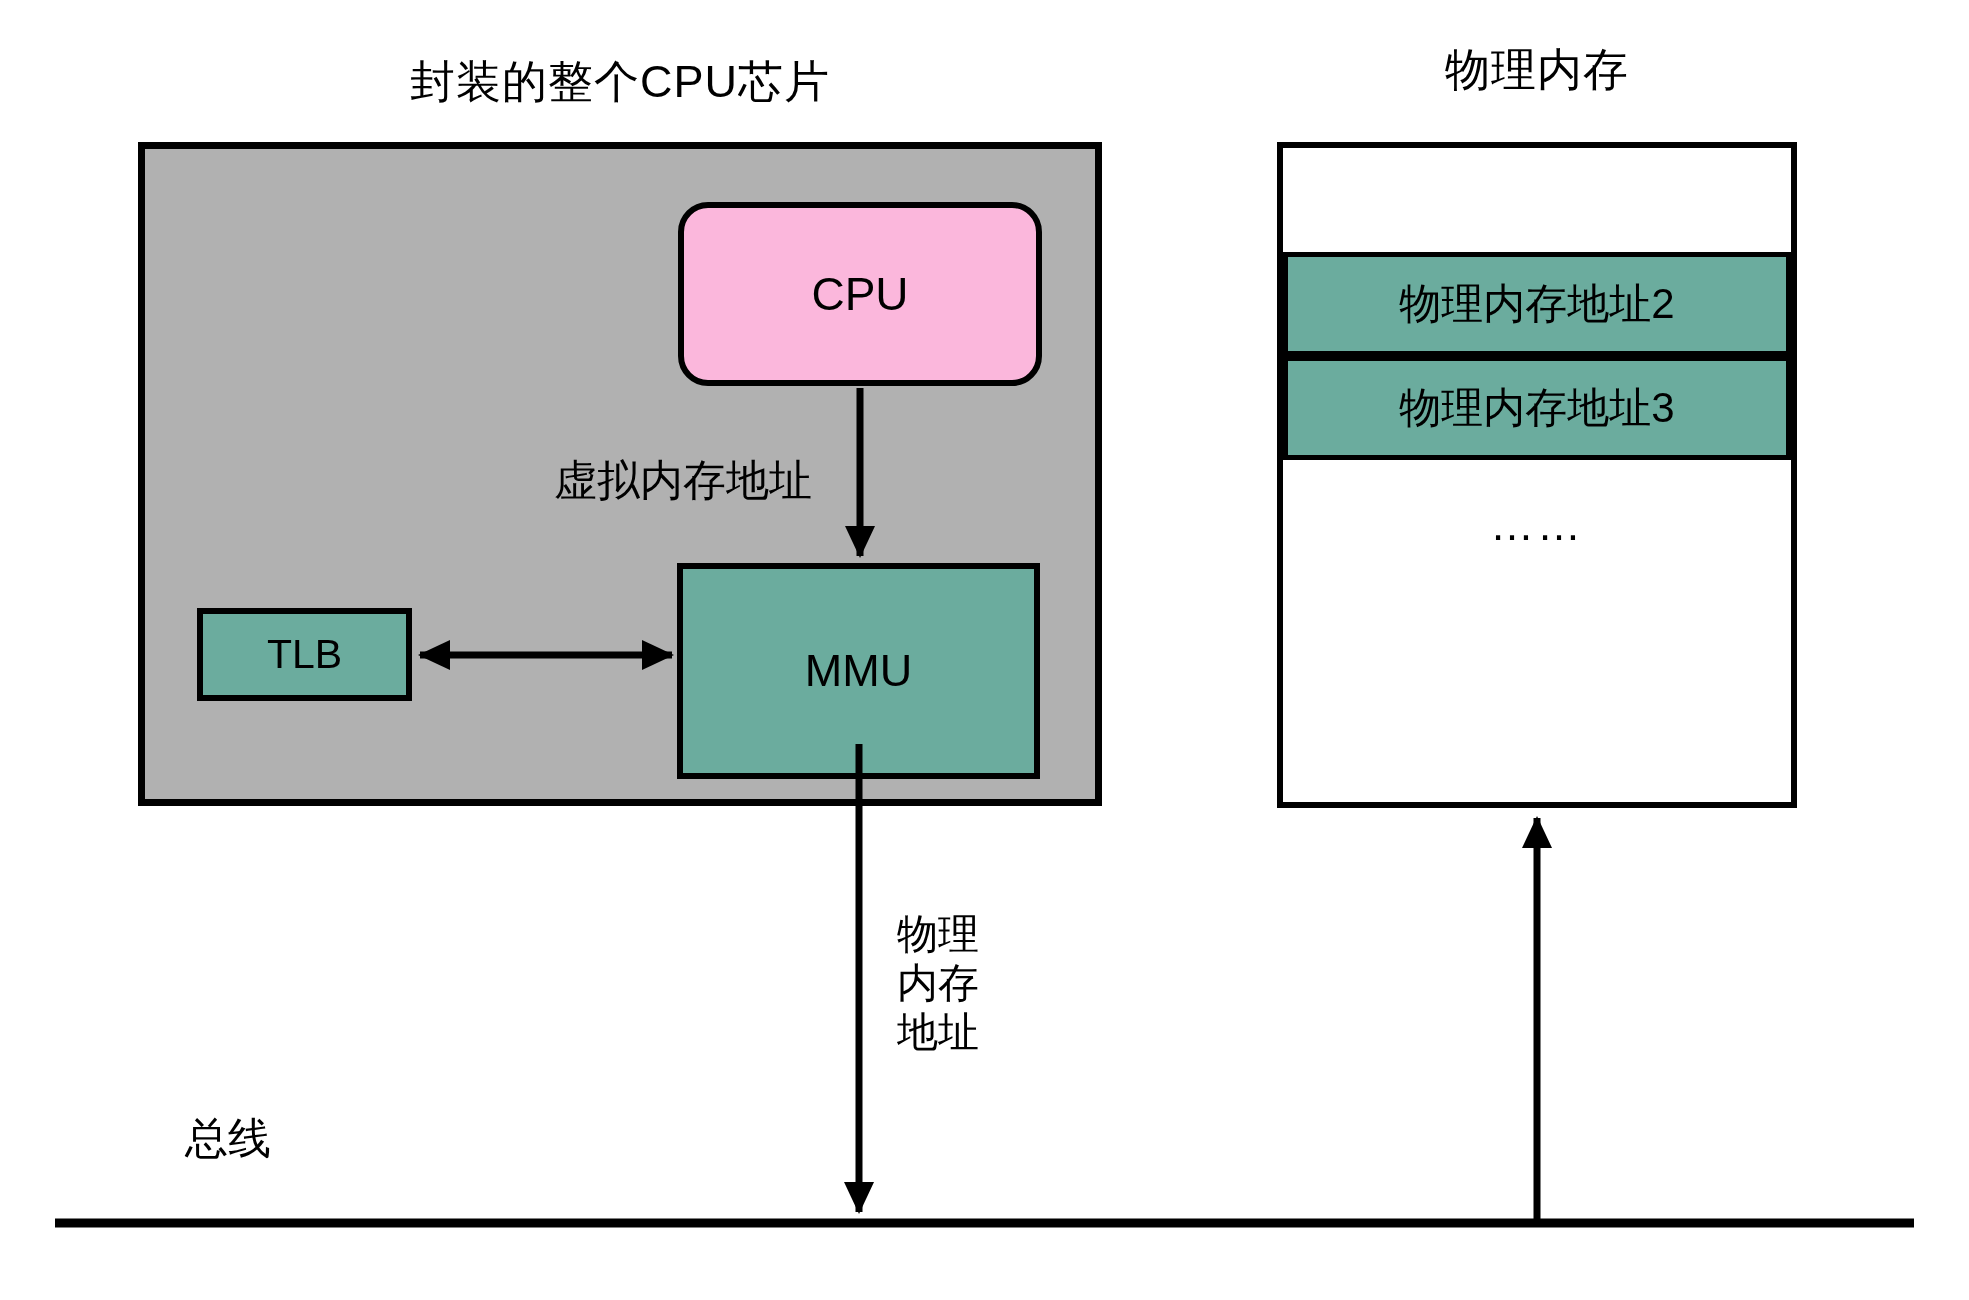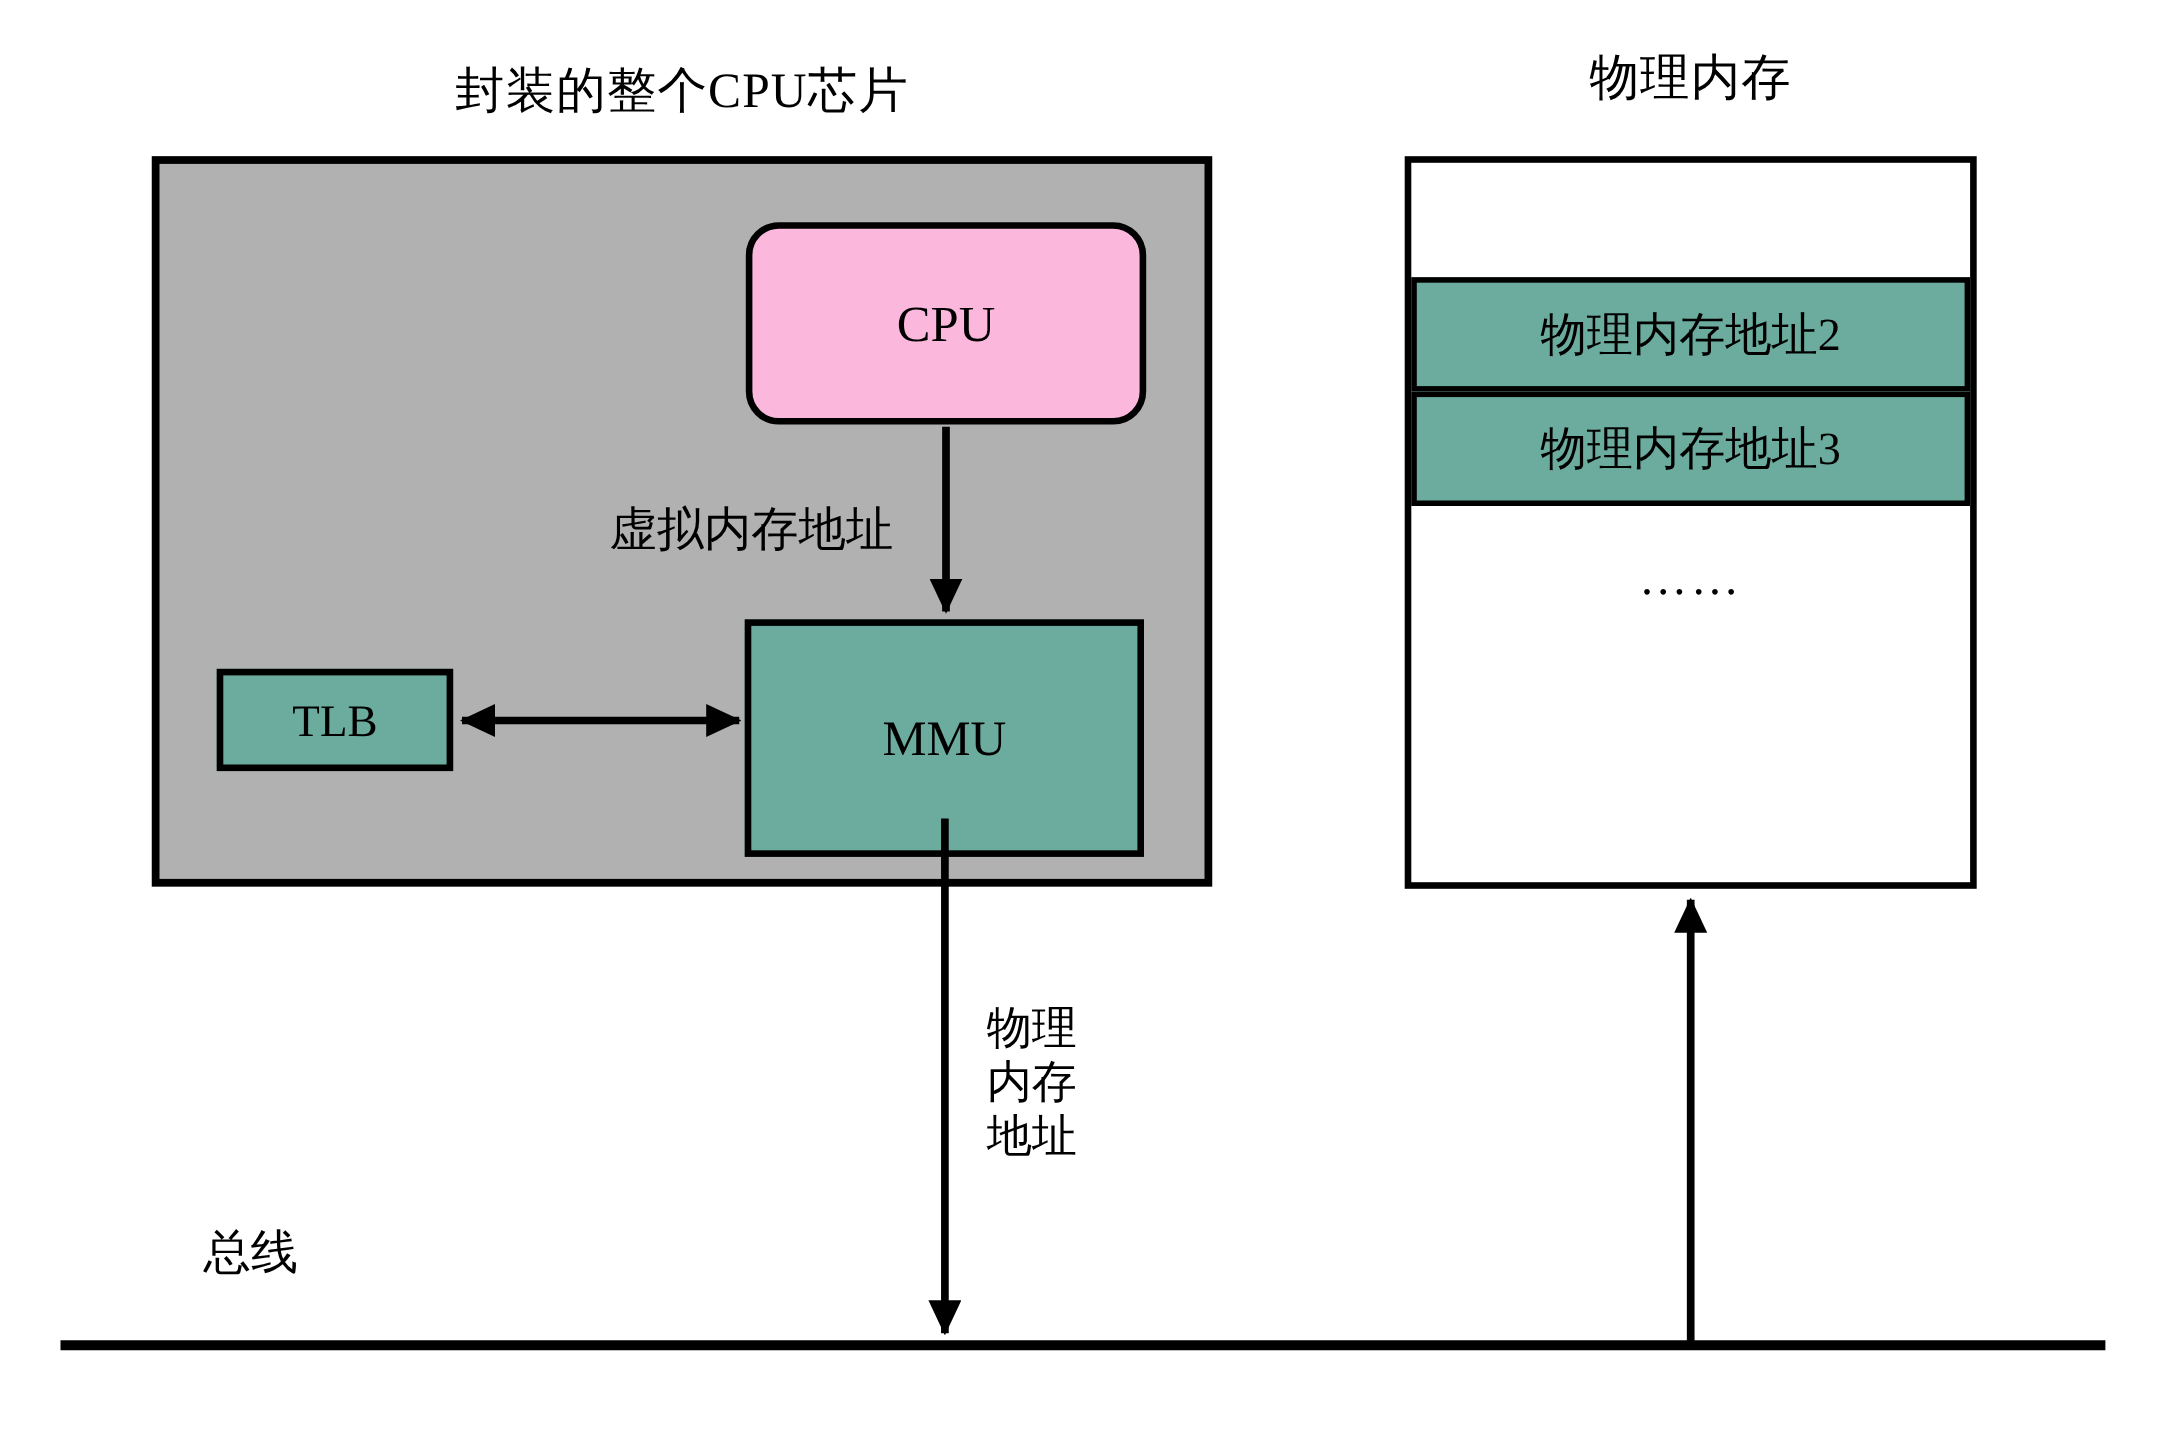--- a/index.html
+++ b/index.html
@@ -7,21 +7,21 @@
     --cpu-fill:#fbb7dc;
     --unit-fill:#6bac9e;
     --line:#000000;
     --page-bg:#ffffff;
   }
   html,body{margin:0;padding:0;background:var(--page-bg);}
   .canvas{
     position:relative;
     width:1969px;height:1300px;
     background:var(--page-bg);
-    font-family:Liberation Serif, serif;
+    font-family:Liberation Sans, sans-serif;
     color:#000;
     overflow:hidden;
   }
   .abs{position:absolute;box-sizing:border-box;}
   .title{
     font-size:45px;font-weight:400;letter-spacing:1px;
     text-align:center;white-space:nowrap;
   }
   .chip-box{
     left:138px;top:142px;width:964px;height:664px;

